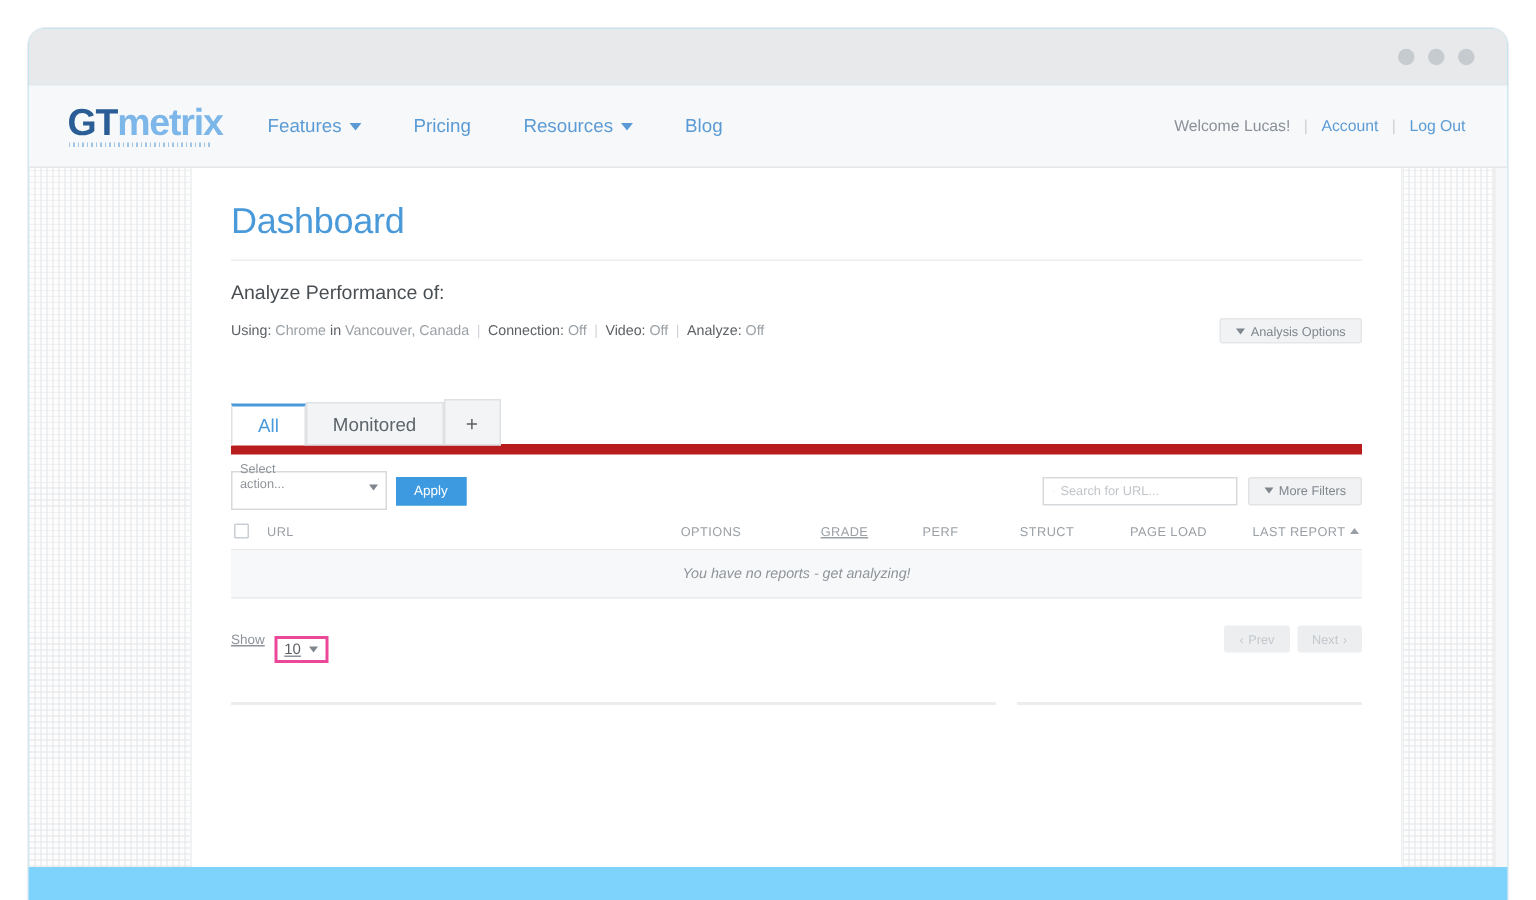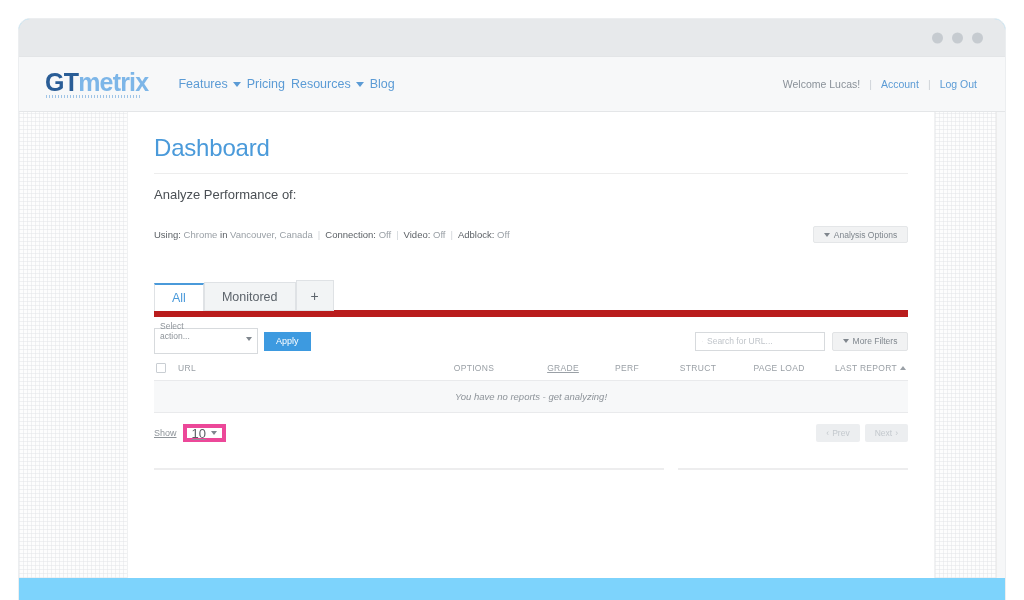--- a/index.html
+++ b/index.html
@@ -81,21 +81,21 @@
     padding-bottom: 3px;
   }
   .logo .gt { color: #2a5d96; }
   .logo .metrix { color: #7db6e8; }
   .logo .underbar {
     position: absolute;
     left: 1px; bottom: 0;
     width: 96px; height: 3px;
     background-image: repeating-linear-gradient(90deg, #9fc4e6 0 1px, transparent 1px 3px);
   }
-  .nav { display: flex; align-items: center; gap: 6px; }
+  .nav { display: flex; align-items: center; gap: 35px; }
   .nav-item {
     color: #5b9bd5;
     font-size: 12.5px;
     white-space: nowrap;
     display: flex; align-items: center; gap: 5px;
   }
   .caret-down {
     display: inline-block;
     width: 0; height: 0;
     border-left: 4px solid transparent;
@@ -129,21 +129,21 @@
     font-weight: normal;
     letter-spacing: -0.2px;
     margin: 0 0 13px 0;
     padding-bottom: 11px;
     border-bottom: 1px solid #ededed;
   }
 
   .analyze-label {
     font-size: 13px;
     color: #4a4f54;
-    margin-bottom: 24px;
+    margin-bottom: 10px;
   }
 
   
   .analyze-row { display: flex; align-items: stretch; gap: 0; }
   .url-input {
     flex: 1;
     height: 29px;
     border: 1px solid #dcdfe2;
     border-right: none;
     background: #ffffff;
@@ -358,27 +358,28 @@
   .tfoot {
     display: flex;
     align-items: center;
     margin-top: 11px;
   }
   .show-wrap {
     display: flex; align-items: center; gap: 6px;
     font-size: 9px; color: #8d9399; text-decoration: underline;
   }
   .show-select {
-    border: 4px solid #ec4899;
+    border: 2px solid #ec4899;
     background: #fff;
     height: 18px;
     padding: 0 5px;
     display: flex; align-items: center; gap: 5px;
-    font-size: 13px; color: #5c6166;
-    cursor: pointer;
+    font-size: 10px; color: #5c6166;
+    cursor: pointer;
+    margin-top: 14px;
   }
   .pager { margin-left: auto; display: flex; gap: 5px; }
   .pg-btn {
     height: 18px;
     padding: 0 10px;
     background: #eceef0;
     border: none;
     border-radius: 2px;
     color: #c3c8cd;
     font-size: 8.5px;
@@ -462,21 +463,21 @@
       <div class="analyze-label">Analyze Performance of:</div>
 
 
       <div class="using-row">
         <b>Using:</b>&nbsp;<span>Chrome</span>&nbsp;<b>in</b>&nbsp;<span>Vancouver, Canada</span>
         <span class="pipe">|</span>
         <b>Connection:</b>&nbsp;<span>Off</span>
         <span class="pipe">|</span>
         <b>Video:</b>&nbsp;<span>Off</span>
         <span class="pipe">|</span>
-        <b>Adblock:</b>&nbsp;<span>Off</span>
+        <b>Analyze:</b>&nbsp;<span>Off</span>
 
         <div class="analysis-options">
           <span class="chev"></span>
           <span>Analysis Options</span>
         </div>
       </div>
 
       <div class="tabs">
         <div class="tab active">
           <span>All</span>

